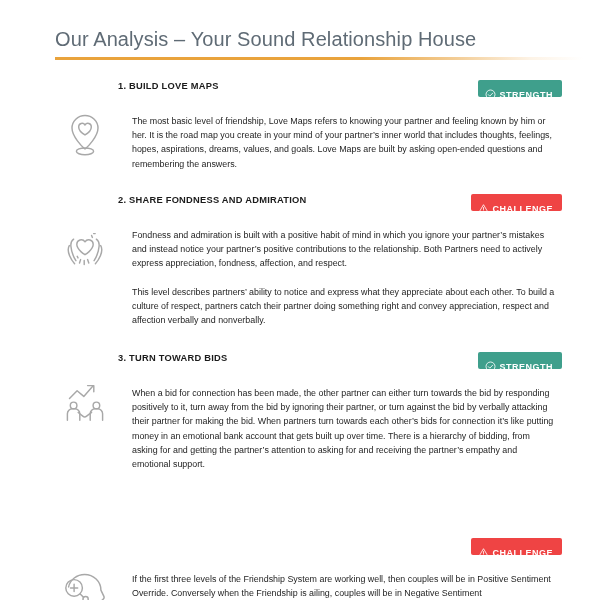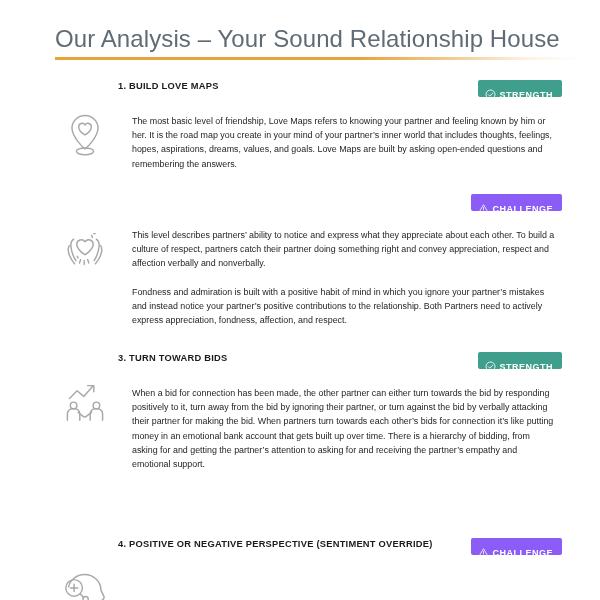--- a/index.html
+++ b/index.html
@@ -24,21 +24,21 @@
   }
 
   
   .title-wrap {
     position: absolute;
     left: 55px;
     top: 24px;
     width: 530px;
   }
   .doc-title {
-    font-size: 24px;
+    font-size: 20px;
     font-weight: 400;
     color: #5f6b75;
     letter-spacing: 0.1px;
     line-height: 30px;
     white-space: nowrap;
   }
   .title-rule {
     margin-top: 3px;
     height: 3px;
     width: 528px;
@@ -87,21 +87,21 @@
     gap: 4px;
     padding: 12px 9px 0 7px;
     border-radius: 2px;
     color: #ffffff;
     font-size: 9px;
     font-weight: bold;
     letter-spacing: 0.5px;
     box-sizing: border-box;
   }
   .badge.strength { background: #3f9f8c; }
-  .badge.challenge { background: #8b5cf6; }
+  .badge.challenge { background: #ef4444; }
   .badge svg { display: block; }
 
   .para {
     font-size: 8.9px;
     line-height: 14.2px;
     color: #1e1e1e;
     text-align: left;
     margin: 14px;
   }
   .para + .para { margin-top: 12px; }
@@ -151,32 +151,33 @@
       <svg viewBox="0 0 58 58" width="58" height="58" aria-hidden="true">
         <path class="lineicon" d="M29 34.7s-8.2-4.8-8.2-10.4a4.5 4.5 0 0 1 8.2-2.5 4.5 4.5 0 0 1 8.2 2.5c0 5.6-8.2 10.4-8.2 10.4z"></path>
         <path class="lineicon" d="M17.6 19.2c-2.1 1.5-3 4-2.7 7 .4 4.5 2.3 10.3 5 14.5M13.3 25.6c-1.6 2.5-1.2 6.4.3 10.1 1.3 3.1 3.2 6 5 8"></path>
         <path class="lineicon" d="M40.4 19.2c2.1 1.5 3 4 2.7 7-.4 4.5-2.3 10.3-5 14.5M44.7 25.6c1.6 2.5 1.2 6.4-.3 10.1-1.3 3.1-3.2 6-5 8"></path>
         <path class="lineicon" d="M28.2 40.4v4.2M31.6 39.6l1.2 3.4M24.6 39.6l-1.1 3.4"></path>
         <path class="lineicon" d="M35.6 15.4l.8 2M37.6 13.6h1.6M21.2 36.3l.8 1.6"></path>
       </svg>
     </div>
     <div class="sec-body" style="top:0;">
       <div class="sec-head-row">
+        <div class="sec-heading">2. SHARE FONDNESS AND ADMIRATION</div>
         <div class="badge challenge">
           <svg width="11" height="11" viewBox="0 0 22 22" aria-hidden="true">
             <path d="M11 3.4L20 18.6H2L11 3.4z" fill="none" stroke="#ffffff" stroke-width="1.6" stroke-linejoin="round"></path>
             <path d="M11 9v4.1" stroke="#ffffff" stroke-width="1.6" stroke-linecap="round"></path>
             <circle cx="11" cy="15.7" r="0.95" fill="#ffffff"></circle>
           </svg>
           <span>CHALLENGE</span>
         </div>
       </div>
       <div class="sec-paras">
+        <p class="para">Fondness and admiration is built with a positive habit of mind in which you ignore your partner’s mistakes and instead notice your partner’s positive contributions to the relationship. Both Partners need to actively express appreciation, fondness, affection, and respect.</p>
         <p class="para">This level describes partners’ ability to notice and express what they appreciate about each other. To build a culture of respect, partners catch their partner doing something right and convey appreciation, respect and affection verbally and nonverbally.</p>
-        <p class="para">Fondness and admiration is built with a positive habit of mind in which you ignore your partner’s mistakes and instead notice your partner’s positive contributions to the relationship. Both Partners need to actively express appreciation, fondness, affection, and respect.</p>
       </div>
     </div>
   </div>
 
   <div class="section" style="top:352px;">
     <div class="sec-icon" style="top:20px;">
       <svg viewBox="0 0 58 58" width="58" height="58" aria-hidden="true">
         <path class="lineicon" d="M13.5 26.6l7.6-7.8 6.7 5.6 8.9-10.1"></path>
         <path class="lineicon" d="M31.6 13.6h6.2v6.1"></path>
         <circle class="lineicon" cx="17.6" cy="33.4" r="3.3"></circle>
@@ -209,26 +210,28 @@
         <path class="lineicon" d="M44.6 47.5v-6.6c0-1.6 1-2.4 2.2-3.3 1.3-1 1.7-1.9 1.1-3.2l-3-6.3c0-8.6-7.3-15.6-16.3-15.6-7.8 0-14.5 5.3-16 12.4"></path>
         <path class="lineicon" d="M44.6 41.2h-5.3c-1.4 0-2.5 1.1-2.5 2.5v3.8"></path>
         <circle class="lineicon" cx="18.1" cy="25.9" r="8.3"></circle>
         <path class="lineicon" d="M18.1 22.3v7.2M14.5 25.9h7.2"></path>
         <path class="lineicon" d="M24.2 31.9l3.3 3.3"></path>
         <circle class="lineicon" cx="29.6" cy="37.1" r="2.6"></circle>
       </svg>
     </div>
     <div class="sec-body" style="top:0;">
       <div class="sec-head-row">
-        <div class="sec-heading">4. POSITIVE OR NEGATIVE PERSPECTIVE (SENTIMENT OVERRIDE)</div>
         <div class="badge challenge">
           <svg width="11" height="11" viewBox="0 0 22 22" aria-hidden="true">
             <path d="M11 3.4L20 18.6H2L11 3.4z" fill="none" stroke="#ffffff" stroke-width="1.6" stroke-linejoin="round"></path>
             <path d="M11 9v4.1" stroke="#ffffff" stroke-width="1.6" stroke-linecap="round"></path>
             <circle cx="11" cy="15.7" r="0.95" fill="#ffffff"></circle>
           </svg>
           <span>CHALLENGE</span>
         </div>
       </div>
+      <div class="sec-paras">
+        <p class="para">If the first three levels of the Friendship System are working well, then couples will be in Positive Sentiment Override. Conversely when the Friendship is ailing, couples will be in Negative Sentiment</p>
+      </div>
     </div>
   </div>
 
 </div>
 
 </body></html>

